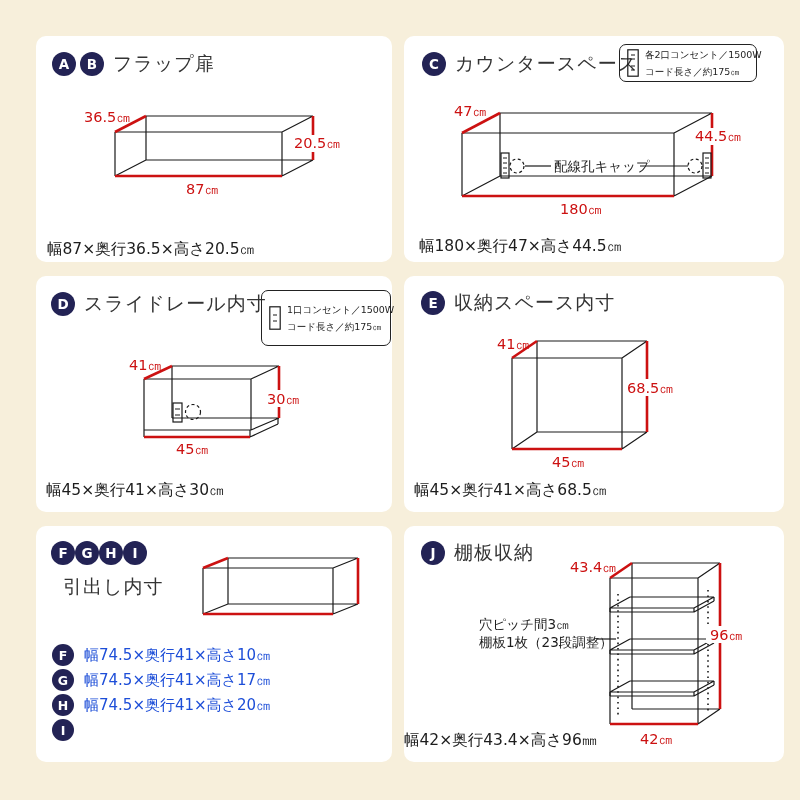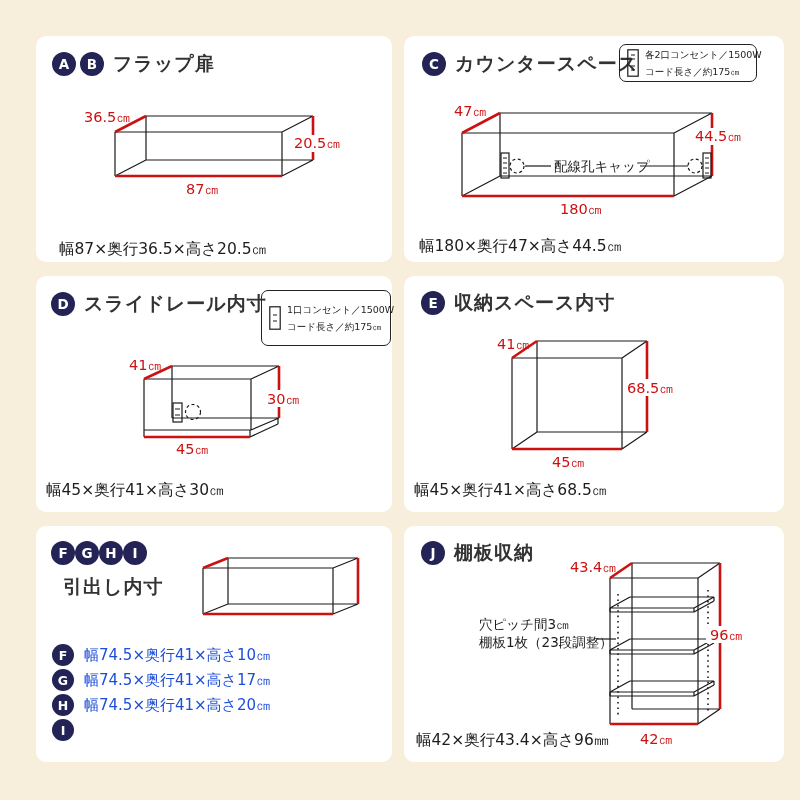--- a/index.html
+++ b/index.html
@@ -2,21 +2,21 @@
 <html><head>
 <meta charset="utf-8">
 <style>
   *{margin:0;padding:0;box-sizing:border-box}
   html,body{width:800px;height:800px}
   body{position:relative;background:#f7efdb;font-family:"DejaVu Sans",sans-serif;overflow:hidden}
   .panel{position:absolute;background:#ffffff;border-radius:10px}
   .hdr{position:absolute;display:flex;align-items:center}
   .badge{display:inline-flex;align-items:center;justify-content:center;width:24px;height:24px;border-radius:50%;
          background:#232355;color:#fff;font-weight:bold;font-size:13.5px;margin-right:4px;flex:none}
-  .title{font-size:19px;font-weight:bold;color:#333;margin-left:5px;letter-spacing:1px;white-space:nowrap}
+  .title{font-size:19px;font-weight:normal;color:#333;margin-left:5px;letter-spacing:1px;white-space:nowrap}
   .summary{position:absolute;font-size:15.5px;color:#1d1d1d;white-space:nowrap}
   .infobox{position:absolute;border:1.5px solid #222;border-radius:7px;display:flex;align-items:center;padding:3px 7px}
   .infobox .lines div{font-size:9.5px;color:#1d1d1d;line-height:1.8;white-space:nowrap}
   .infobox svg{margin-right:6px;flex:none}
   svg.diagram{position:absolute;left:0;top:0;width:100%;height:100%;display:block}
   .blk{stroke:#1a1a1a;stroke-width:1.2;fill:none}
   .red{stroke:#cc1111;stroke-width:2.6;fill:none}
   .dashc{stroke:#1a1a1a;stroke-width:1.2;fill:none;stroke-dasharray:3 2.6}
   .dots{stroke:#1a1a1a;stroke-width:1.6;fill:none;stroke-dasharray:1.6 3.8}
   text.dim{fill:#cc1111;font-size:14.5px}
@@ -38,21 +38,21 @@
   <svg class="diagram" viewBox="0 0 356 226">
     <path class="blk" d="M79,96 L246,96 M246,96 L246,140 M79,96 L79,140 M110,80 L277,80 M246,96 L277,80 M110,80 L110,124 M110,124 L277,124 M79,140 L110,124 M246,140 L277,124"></path>
     <path class="red" d="M79,96 L110,80"></path>
     <path class="red" d="M277,80 L277,124"></path>
     <path class="red" d="M79,140 L246,140"></path>
     <text class="dim" x="48" y="86">36.5㎝</text>
     <rect class="wbg" x="254" y="99" width="50" height="17"></rect>
     <text class="dim" x="258" y="112">20.5㎝</text>
     <text class="dim" x="150" y="158">87㎝</text>
   </svg>
-  <div class="summary" style="left:23px;top:203px">幅87×奥行36.5×高さ20.5㎝</div>
+  <div class="summary" style="left:11px;top:203px">幅87×奥行36.5×高さ20.5㎝</div>
 </section>
 
 <section class="panel" style="left:404px;top:36px;width:380px;height:226px">
   <div class="hdr" style="left:18px;top:15px">
     <span class="badge">C</span>
     <span class="title">カウンタースペース</span>
   </div>
   <div class="infobox" style="left:215px;top:8px;width:138px;height:38px">
     <svg width="12" height="28" viewBox="0 0 12 28">
       <rect x="0.8" y="0.8" width="10.4" height="26.4" fill="none" stroke="#1a1a1a" stroke-width="1.2"></rect>
@@ -185,14 +185,14 @@
 
     <path class="blk" d="M226,155 L310,155 M206,166 L226,155 M206,166 L290,166 M290,166 L310,155 M206,170 L290,170 M206,166 L206,170 M290,166 L290,170 M290,170 L310,159 M310,155 L310,159"></path>
     <path class="blk" d="M193,113 L212,113"></path>
     <text class="small" x="75" y="103">穴ピッチ間3㎝</text>
     <text class="small" x="75" y="121">棚板1枚（23段調整）</text>
     <text class="dim" x="166" y="46">43.4㎝</text>
     <rect class="wbg" x="302" y="100" width="42" height="17"></rect>
     <text class="dim" x="306" y="114">96㎝</text>
     <text class="dim" x="236" y="218">42㎝</text>
   </svg>
-  <div class="summary" style="left:12px;top:204px">幅42×奥行43.4×高さ96㎜</div>
+  <div class="summary" style="left:0;top:204px">幅42×奥行43.4×高さ96㎜</div>
 </section>
 
 </body></html>

